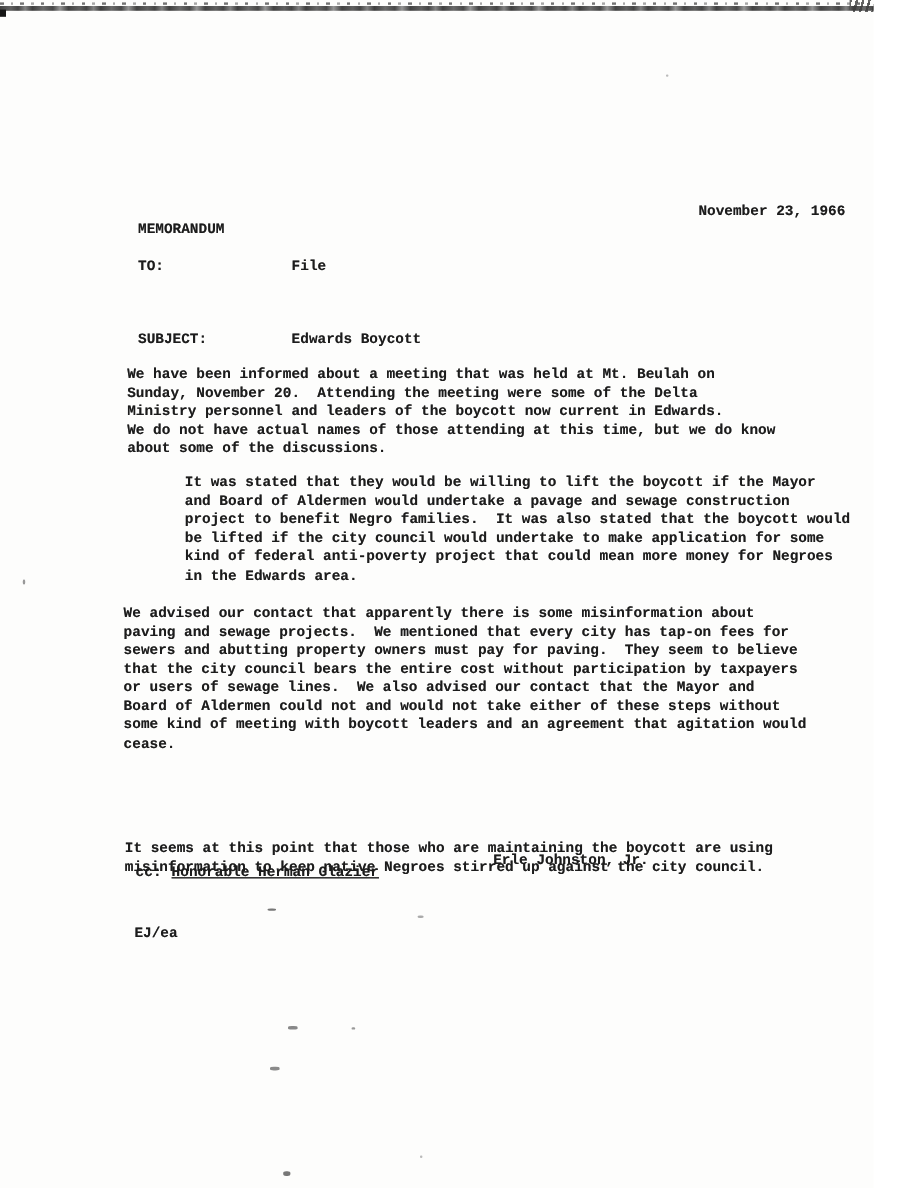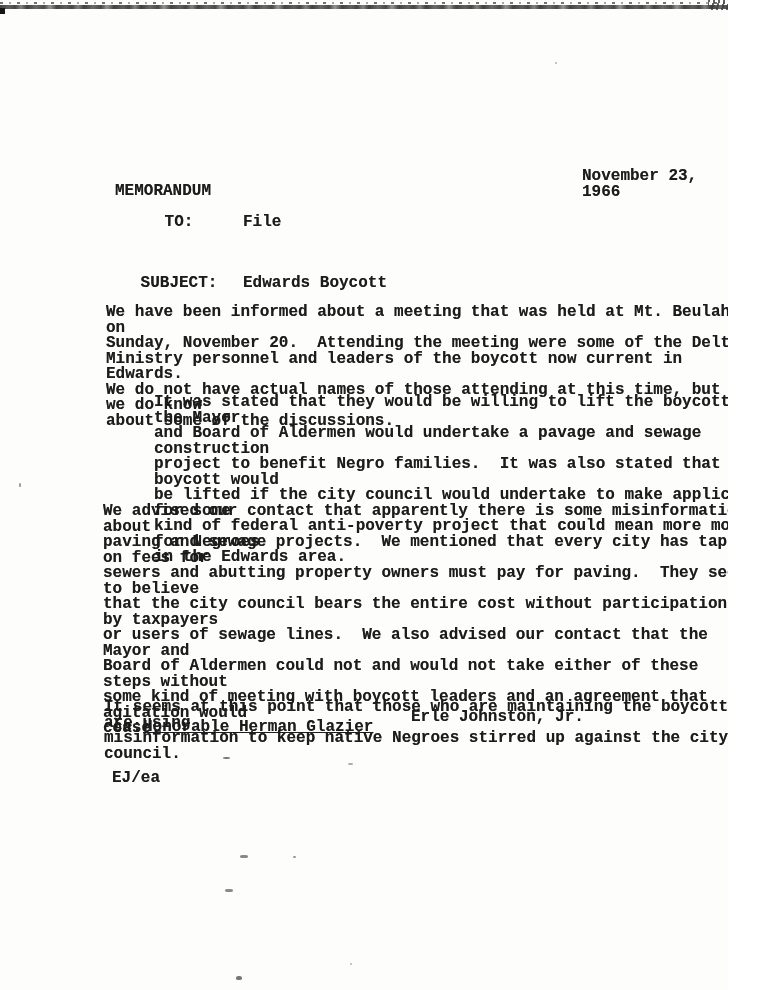--- a/index.html
+++ b/index.html
@@ -6,21 +6,21 @@
   html, body { background: #ffffff; }
 
   .page {
     position: relative;
     width: 728px;
     height: 990px;
     background: #fdfdfc;
     overflow: hidden;
     font-family: "Liberation Mono", "DejaVu Sans Mono", monospace;
     font-weight: 700;
-    font-size: 16px;
+    font-size: 12px;
     line-height: 15.5px;
     color: #1c1c1c;
     text-shadow: 0 0 0.5px rgba(25,25,25,0.55);
   }
 
   .abs { position: absolute; }
 
   
   .scan-edge-main {
     position: absolute; left: 0; top: 5px; width: 763px; height: 4px;
@@ -43,21 +43,21 @@
     position: absolute; right: 0; top: 0; width: 20px; height: 10px;
     background: repeating-linear-gradient(105deg,
       rgba(60,60,60,0.8) 0 2px, rgba(0,0,0,0) 2px 5px);
   }
 
   .speck { position: absolute; border-radius: 40%; }
 
   .para { white-space: pre-wrap; }
 
   .field-row { white-space: nowrap; }
-  .field-label { display: inline-block; width: 128px; text-align: center; }
+  .field-label { display: inline-block; width: 128px; }
 
   .cc-label { display: inline-block; width: 30px; }
 </style>
 </head>
 <body>
 
 <div class="page">
 
   <div class="scan-edge-dots"></div>
   <div class="scan-edge-main"></div>

